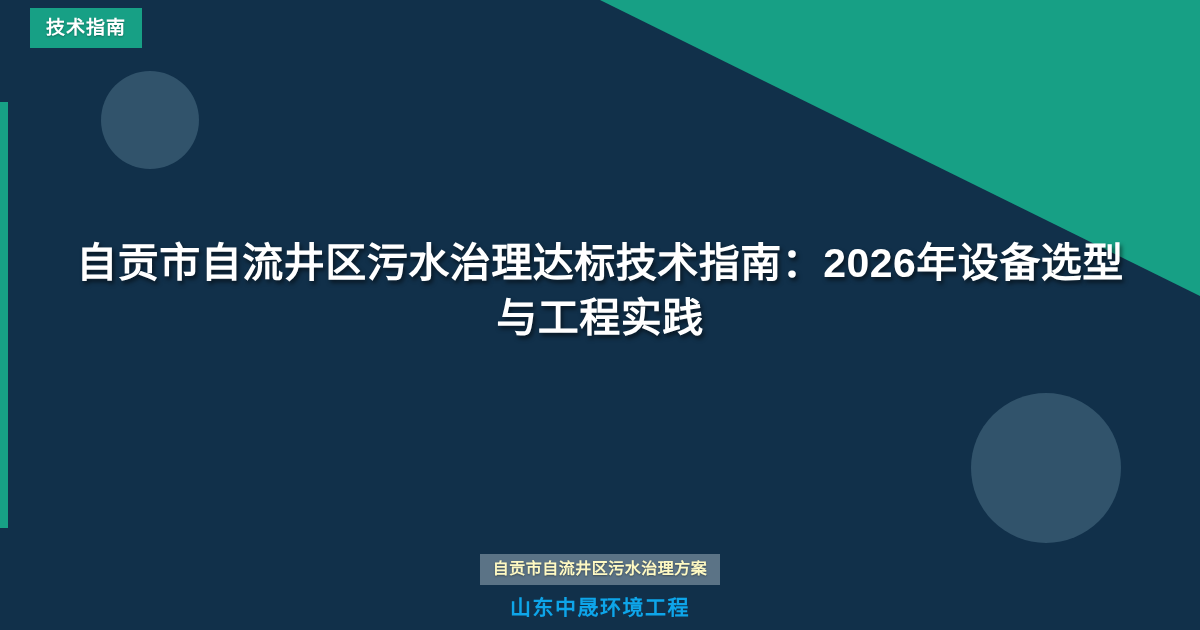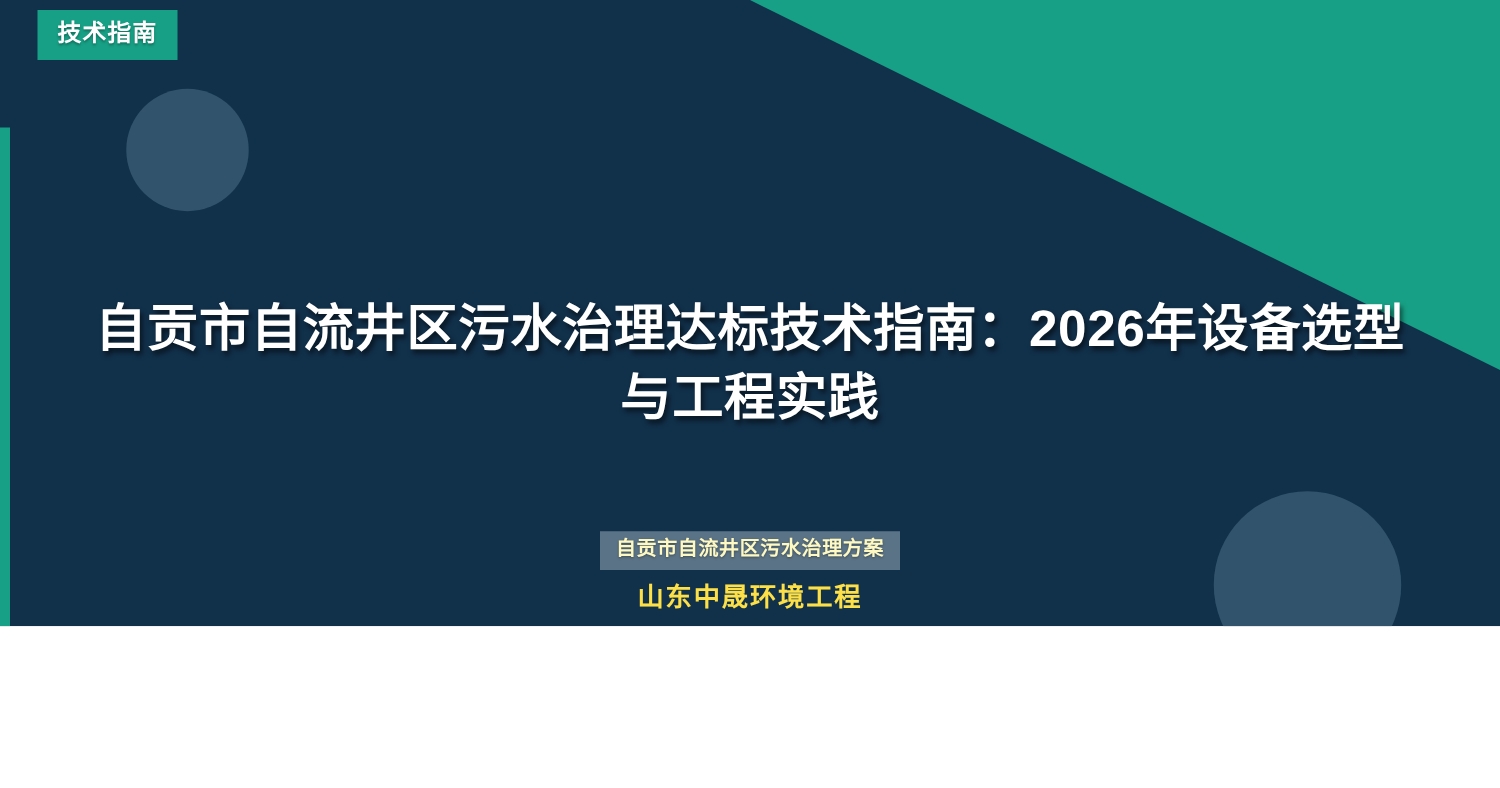--- a/index.html
+++ b/index.html
@@ -9,21 +9,21 @@
     background: #ffffff;
   }
   body {
     font-family: "Liberation Sans", "DejaVu Sans", sans-serif;
   }
 
   
   .cover {
     position: relative;
     width: 1200px;
-    height: 501px;
+    height: 630px;
     overflow: hidden;
     background: #11304a;
     box-sizing: border-box;
   }
 
   
   .deco-layer {
     position: absolute;
     inset: 0;
     width: 100%;
@@ -120,21 +120,21 @@
     color: #fef9c3;
     font-size: 16px;
     font-weight: bold;
     line-height: 1;
     padding: 7px 13px 8px 13px;
     letter-spacing: 0.5px;
     text-shadow: 0 1px 2px rgba(0,0,0,0.35);
   }
   .brand {
     margin-top: 12px;
-    color: #fde047;
+    color: #0ea5e9;
     font-size: 21px;
     font-weight: bold;
     letter-spacing: 1.5px;
     line-height: 1;
   }
 </style>
 </head>
 <body>
 
 <div class="cover">

